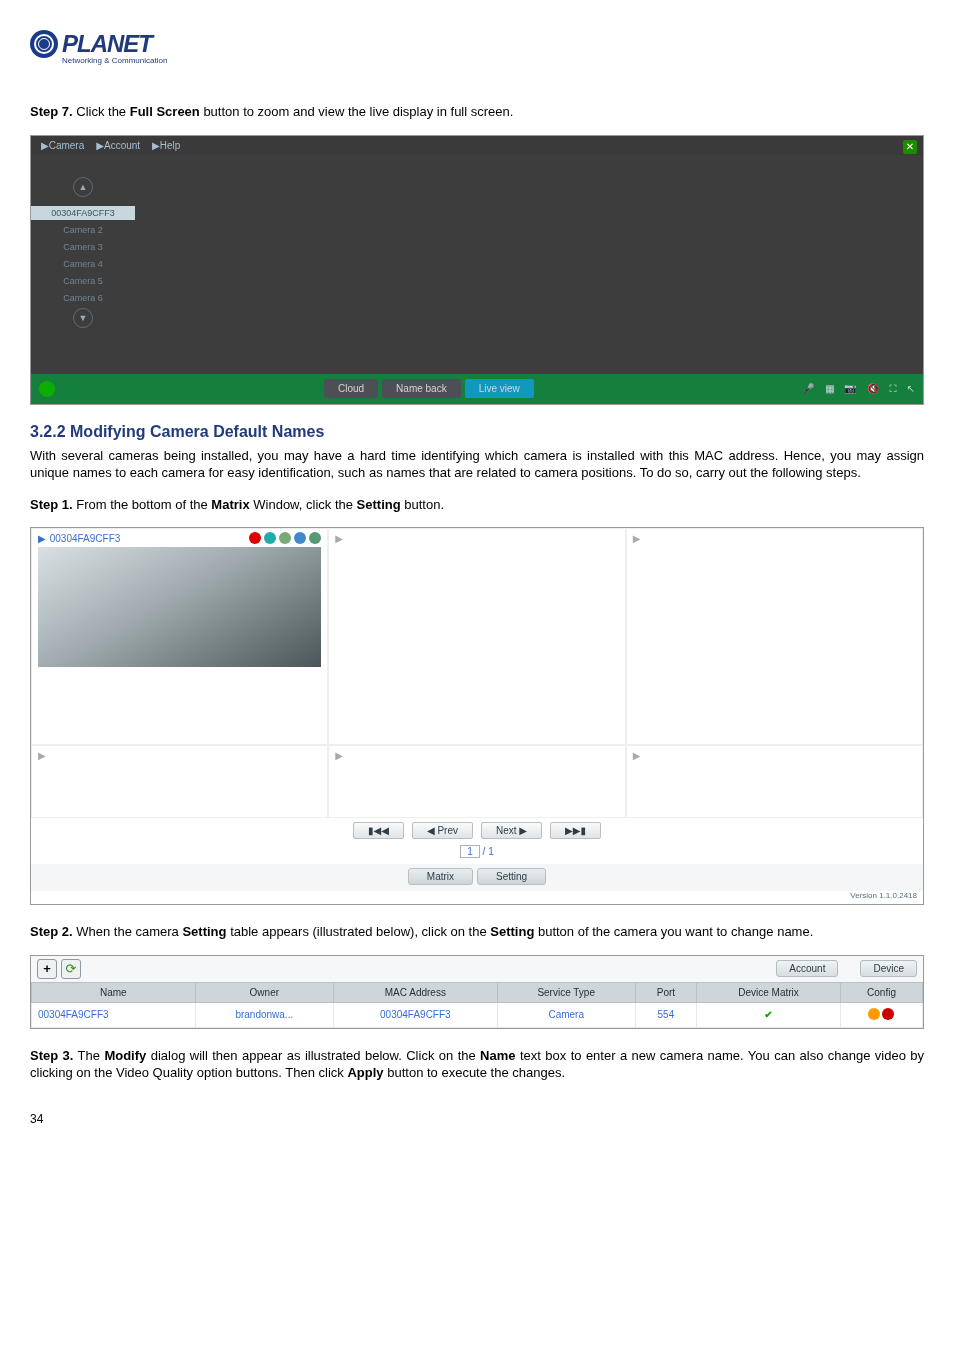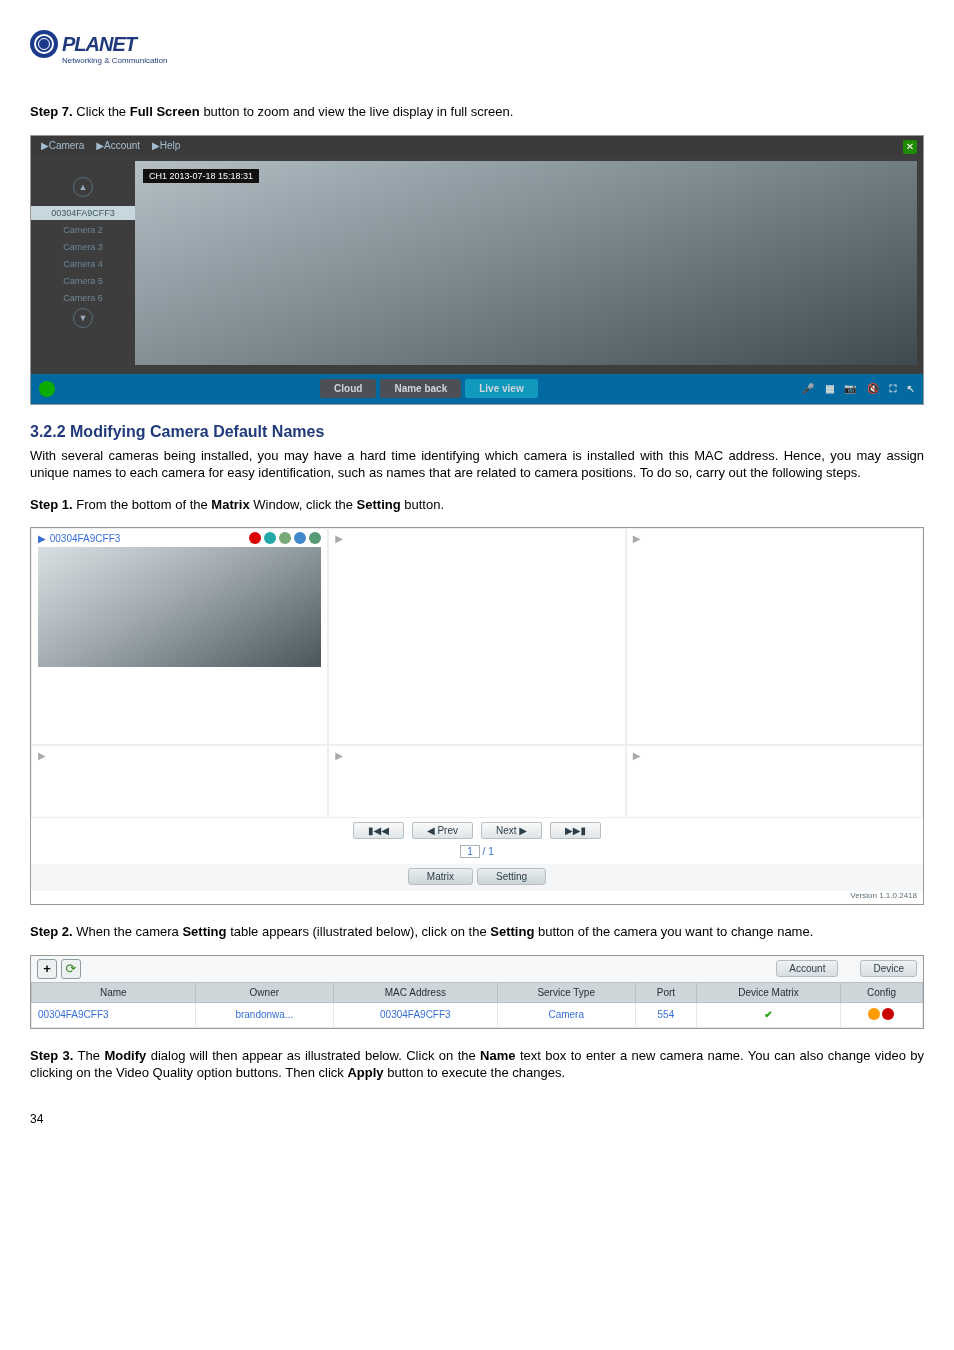--- a/index.html
+++ b/index.html
@@ -9,37 +9,37 @@
     font-size: 13px;
     color: #000;
     background: #fff;
     width: 894px;
   }
   .logo-bar { margin-bottom: 38px; }
   .logo-wrap { display:flex; align-items:center; }
   .logo-dot { width:28px;height:28px;border-radius:50%;background:#1b3a8a;display:flex;align-items:center;justify-content:center;margin-right:4px;flex-shrink:0;}
   .logo-rings { width:16px;height:16px;border:2px solid #fff;border-radius:50%;position:relative;}
   .logo-rings::after{content:"";position:absolute;inset:2px;border:1px solid #fff;border-radius:50%;}
-  .logo-text { font-family: Arial Black, Arial, sans-serif;font-size:20px;font-weight:900;font-style:italic;color:#203a7b;letter-spacing:-1px;}
+  .logo-text { font-family: Arial Black, Arial, sans-serif;font-size:24px;font-weight:900;font-style:italic;color:#203a7b;letter-spacing:-1px;}
   .logo-sub { font-size:8px;color:#203a7b;margin-top:-2px;padding-left:32px;}
   p { margin: 0 0 14px; line-height:1.35; text-align: justify;}
   h3 { color:#203a7b; font-size:16px; margin: 14px 0 6px; }
   .figure { border:1px solid #999; margin:6px 0 18px; position:relative; }
   .fig1 { background:#3d3d3d; height:268px; }
   .fig1-topbar { background:#3a3a3a;color:#a6becf;font-size:10px;padding:4px 10px;display:flex;gap:12px;}
   .fig1-topbar span{cursor:default;}
   .fig1-close{position:absolute;top:4px;right:6px;color:#fff;background:#1d8a00;border-radius:2px;width:14px;height:14px;display:flex;align-items:center;justify-content:center;font-size:10px;}
   .fig1-body{display:flex;height:216px;}
   .sidebar{width:104px;background:#3d3d3d;color:#6e8696;font-size:9px;display:flex;flex-direction:column;gap:3px;padding-top:22px;}
   .sidebar .arrw{width:18px;height:18px;border-radius:50%;border:1px solid #5a6f7a;margin:0 auto 6px;display:flex;align-items:center;justify-content:center;color:#9ab;}
   .sidebar .cam{padding:2px 8px;text-align:center;background:#3d3d3d;}
   .sidebar .act{background:#c7d7dd;color:#3d5561;}
   .feed{flex:1;background:linear-gradient(160deg,#b4bfc6 0%, #7f8c92 45%, #3d4a4f 100%);position:relative;margin:6px 6px 6px 0;}
   .feed-ts{position:absolute;top:8px;left:8px;background:#111;color:#fff;font-size:9px;padding:2px 6px;}
-  .fig1-bottom{position:absolute;left:0;right:0;bottom:0;height:30px;background:#0369a1;display:flex;align-items:center;padding:0 8px;color:#cfd6da;font-size:10px;font-weight:bold;}
+  .fig1-bottom{position:absolute;left:0;right:0;bottom:0;height:30px;background:#15803d;display:flex;align-items:center;padding:0 8px;color:#cfd6da;font-size:10px;}
   .green-dot{width:16px;height:16px;border-radius:50%;background:#0dad00;margin-right:auto;}
   .tab-b{background:#4c5056;padding:4px 14px;margin:0 2px;border-radius:2px;}
   .tab-b.sel{background:#1199bd;}
   .toolbar-r{margin-left:auto;display:flex;gap:10px;align-items:center;color:#cfd6da;}
 
   .fig2 { background:#fff; }
   .fig2-grid{display:grid;grid-template-columns:1fr 1fr 1fr;height:290px;}
   .cell{border:1px solid #eee;position:relative;}
   .cell .play{color:#aaa;font-size:10px;position:absolute;top:4px;left:6px;}
   .cell.camcell .head{display:flex;align-items:center;gap:4px;font-size:10px;color:#366ed4;padding:3px 6px;}
@@ -96,23 +96,20 @@
   <div class="fig1-body">
     <div class="sidebar">
       <div class="arrw">▲</div>
       <div class="cam act">00304FA9CFF3</div>
       <div class="cam">Camera 2</div>
       <div class="cam">Camera 3</div>
       <div class="cam">Camera 4</div>
       <div class="cam">Camera 5</div>
       <div class="cam">Camera 6</div>
       <div class="arrw">▼</div>
-    </div>
-    <div class="feed">
-      <div class="feed-ts">CH1 2013-07-18 15:18:31</div>
     </div>
   </div>
   <div class="fig1-bottom">
     <div class="green-dot"></div>
     <div style="display:flex;margin:0 auto;">
       <div class="tab-b">Cloud</div>
       <div class="tab-b">Name back</div>
       <div class="tab-b sel">Live view</div>
     </div>
     <div class="toolbar-r">

